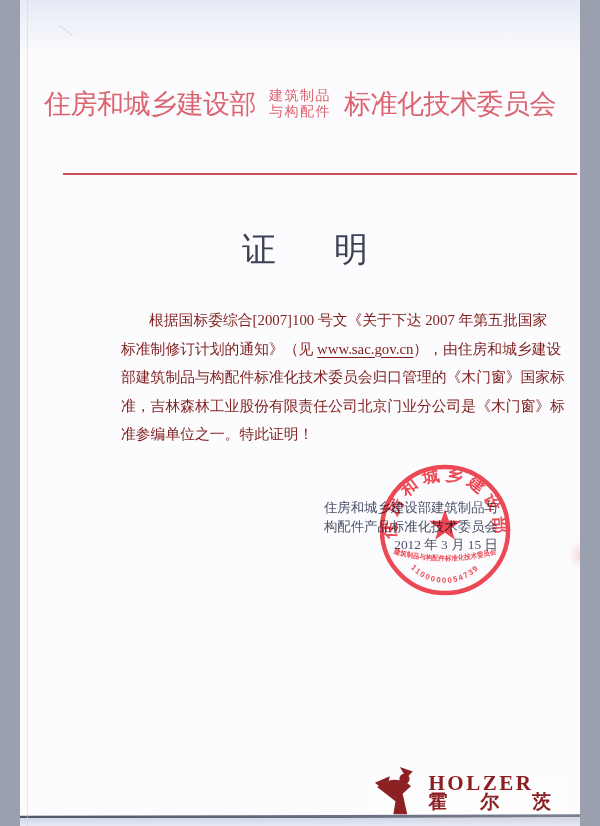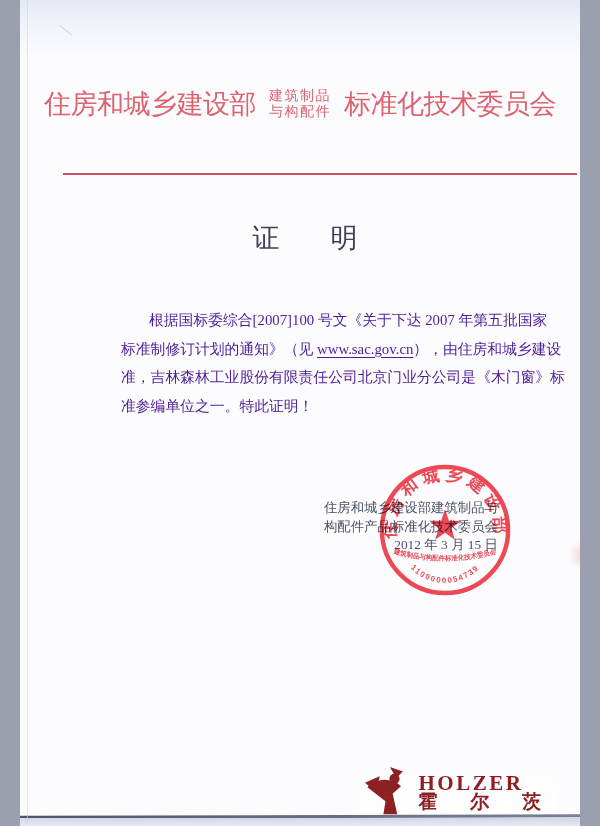--- a/index.html
+++ b/index.html
@@ -25,42 +25,42 @@
 
   
   .letterhead{position:absolute;top:86px;left:0;width:100%;
     display:flex;justify-content:center;align-items:center;gap:13px;}
   .lh-big{font-size:27px;letter-spacing:-0.5px;white-space:nowrap;}
   .lh-small{display:flex;flex-direction:column;justify-content:center;
     font-size:14px;line-height:16px;letter-spacing:1.5px;white-space:nowrap;}
   .red-rule{position:absolute;top:173px;left:43px;width:514px;height:2px;background:#ca4e5b;}
 
   
-  .doc-title{position:absolute;top:220px;left:0;width:100%;box-sizing:border-box;
-    padding-left:22px;text-align:center;font-size:27px;letter-spacing:12px;
+  .doc-title{position:absolute;top:227px;left:0;width:100%;box-sizing:border-box;
+    padding-left:22px;text-align:center;font-size:34px;letter-spacing:12px;
     color:#3c4155;white-space:nowrap;}
 
   
   .doc-body{position:absolute;top:306px;left:101px;width:448px;
-    font-size:14.8px;line-height:28.5px;color:#4c1d95;}
+    font-size:14.8px;line-height:28.5px;color:#7f1d1d;}
   .doc-body .line{white-space:nowrap;}
   .doc-body .indent{text-indent:28px;}
   .url{text-decoration:underline;text-underline-offset:3px;}
 
   
   .signature{position:absolute;top:499px;right:82px;text-align:right;
     font-size:13.4px;line-height:18.6px;color:#4b5166;white-space:nowrap;}
 
   
   .stamp{position:absolute;left:356px;top:461px;width:138px;height:138px;
     mix-blend-mode:multiply;opacity:.92;}
   .stamp svg{width:100%;height:100%;filter:blur(.2px);}
 
   
-  .logo{position:absolute;right:23px;bottom:7px;display:flex;align-items:center;gap:5px;
+  .logo{position:absolute;right:13px;bottom:7px;display:flex;align-items:center;gap:5px;
     padding:2px 2px 3px 2px;background:linear-gradient(180deg,rgba(255,255,255,.0),rgba(255,255,255,.9));}
   .logo-mark{width:52px;height:50px;flex:0 0 auto;}
   .logo-text{display:flex;flex-direction:column;align-items:flex-start;color:#8b1f22;}
   .logo-en{font-size:21px;font-weight:bold;letter-spacing:2.5px;line-height:20px;
     font-family:"Liberation Serif","DejaVu Serif",serif;}
   .logo-cn{font-size:19px;font-weight:bold;letter-spacing:14px;line-height:15px;margin-top:1px;white-space:nowrap;}
 </style>
 </head>
 <body>
 
@@ -78,20 +78,21 @@
     <span class="lh-big">标准化技术委员会</span>
   </header>
 
   <div class="red-rule"></div>
 
   <h1 class="doc-title" style="font-weight:normal;margin:0;">证　明</h1>
 
   <main class="doc-body">
     <div class="line indent">根据国标委综合[2007]100 号文《关于下达 2007 年第五批国家</div>
     <div class="line"><span>标准制修订计划的通知》（见 </span><span class="url">www.sac.gov.cn</span><span>），由住房和城乡建设</span></div>
+    <div class="line">部建筑制品与构配件标准化技术委员会归口管理的《木门窗》国家标</div>
     <div class="line">准，吉林森林工业股份有限责任公司北京门业分公司是《木门窗》标</div>
     <div class="line">准参编单位之一。特此证明！</div>
   </main>
 
   <div class="signature">
     <div>住房和城乡建设部建筑制品与</div>
     <div>构配件产品标准化技术委员会</div>
     <div>2012 年 3 月 15 日</div>
   </div>
 

